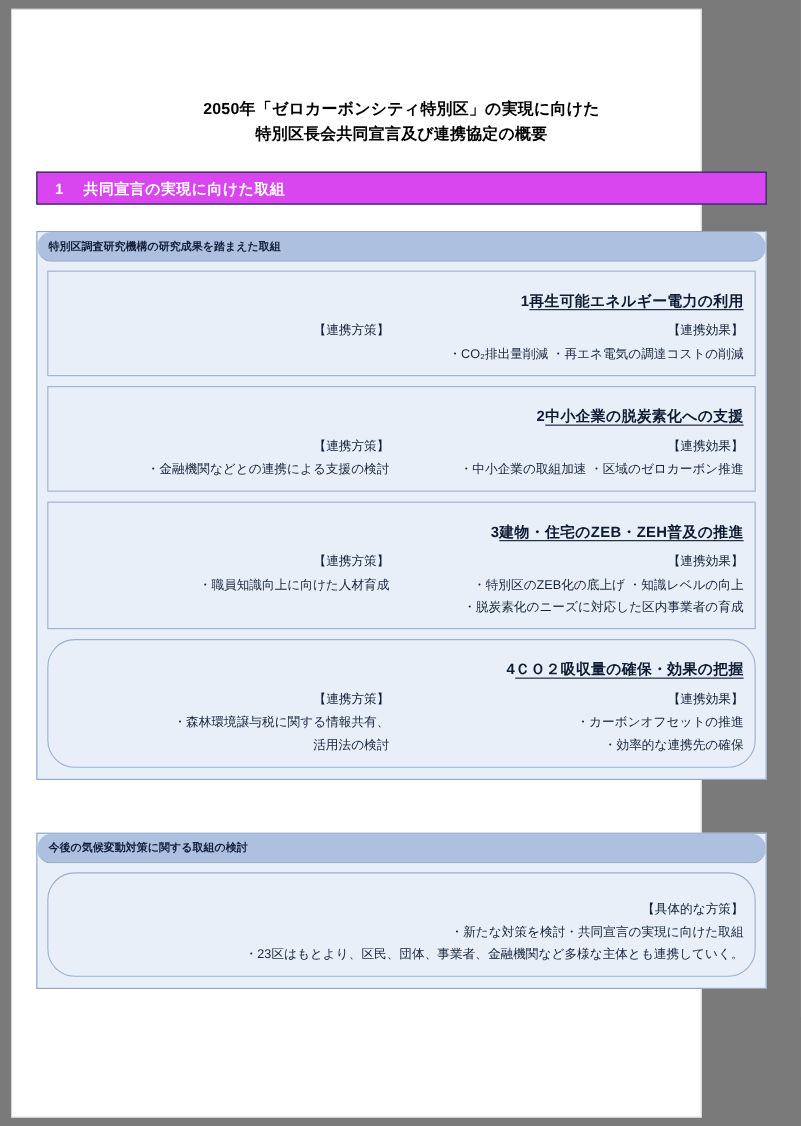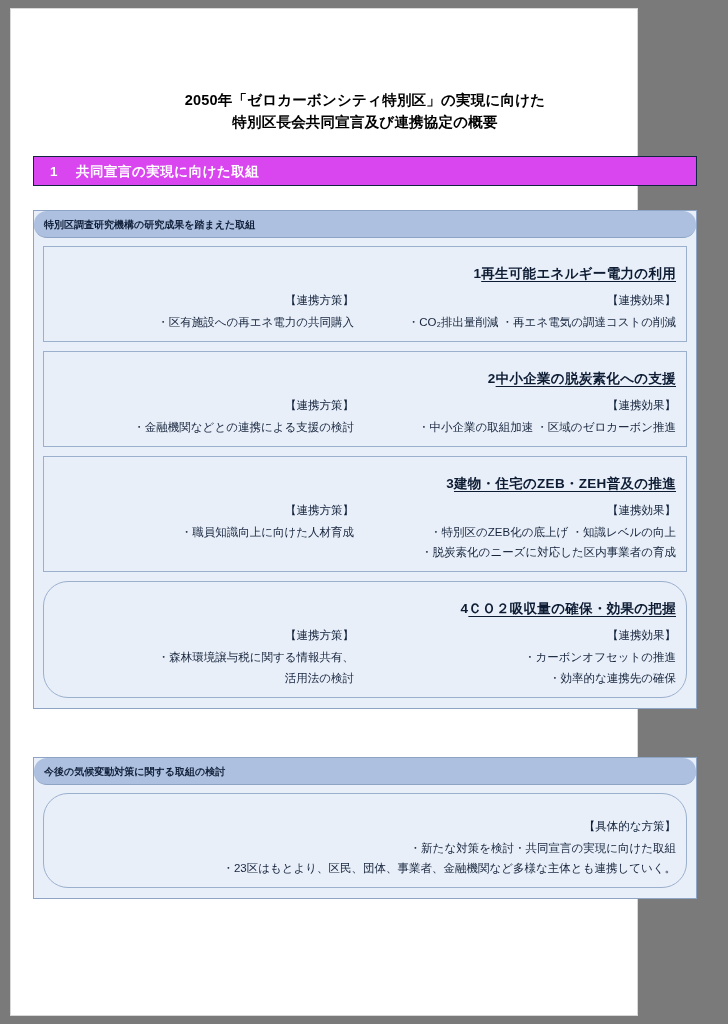--- a/index.html
+++ b/index.html
@@ -166,21 +166,20 @@
       <div class="group-head">特別区調査研究機構の研究成果を踏まえた取組</div>
       <div class="group-body">
 
         <div class="item">
           <div class="item-title">
             <span class="n">1</span><span>再生可能エネルギー電力の利用</span>
           </div>
           <div class="cols">
             <div class="col-left">
               <div class="col-head">【連携方策】</div>
-              <div class="bullet">・区有施設への再エネ電力の共同購入</div>
             </div>
             <div class="col-right">
               <div class="col-head">【連携効果】</div>
               <div class="bullet">・CO₂排出量削減 ・再エネ電気の調達コストの削減</div>
             </div>
           </div>
         </div>
 
         <div class="item">
           <div class="item-title">

